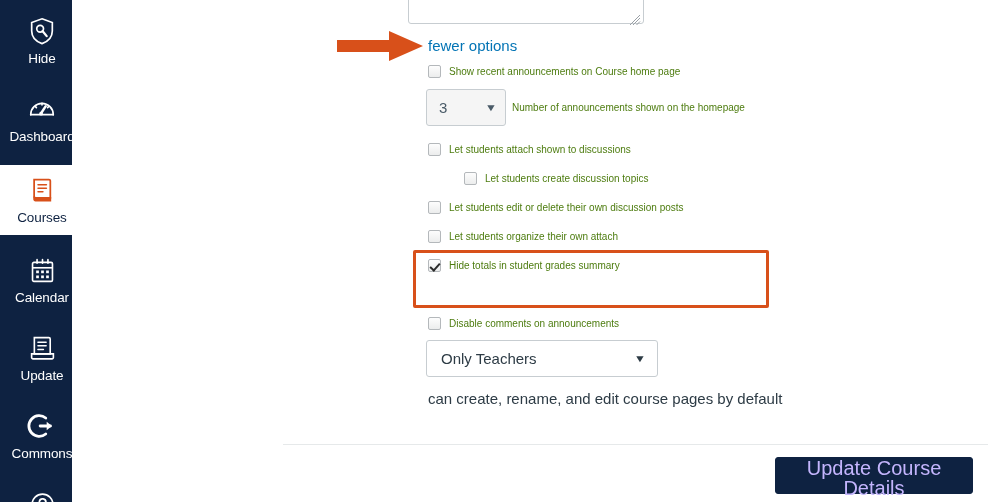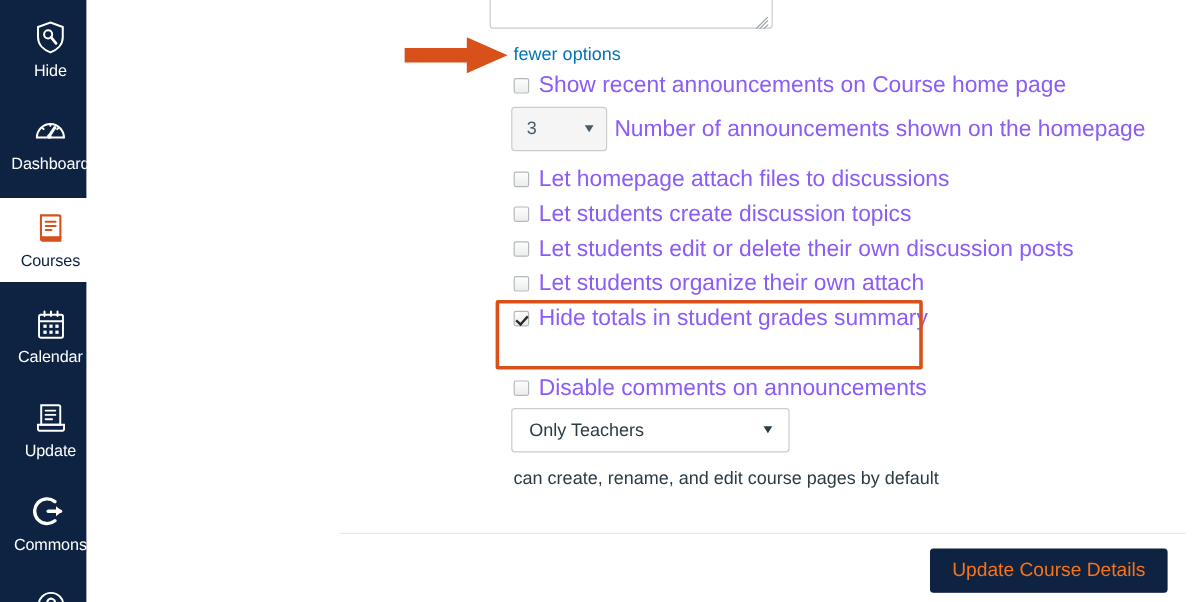--- a/index.html
+++ b/index.html
@@ -124,23 +124,23 @@
   .cbox.checked::after {
     content: "";
     position: absolute;
     left: 3px; top: 1px;
     width: 4px; height: 8px;
     border: solid #2b2b2b;
     border-width: 0 2px 2px 0;
     transform: rotate(42deg);
   }
   .cb-label {
-    font-size: 19px;
+    font-size: 10px;
     line-height: 19px;
-    color: #8b5cf6;
+    color: #4d7c0f;
     cursor: pointer;
   }
 
   
   .sel {
     position: absolute;
     display: flex;
     align-items: center;
     border: 1px solid #c7cdd1;
     border-radius: 3px;
@@ -198,25 +198,25 @@
     width: 705px; height: 1px;
     background: #e6e9ea;
   }
 
   
   #update-course-details-button {
     position: absolute;
     left: 703px; top: 457px;
     width: 198px; height: 37px;
     background: #0E2241;
-    color: #f97316;
+    color: #c4b5fd;
     border: 1px solid #0E2241;
     border-radius: 3px;
     font-family: "Liberation Sans", sans-serif;
-    font-size: 16px;
+    font-size: 20px;
     line-height: 1;
     cursor: pointer;
     padding: 0;
   }
 </style>
 </head>
 <body>
 
 <div id="root">
 
@@ -332,24 +332,24 @@
     </div>
 
     <div class="sel" id="announcements-count-select">
       <span class="sel-value">3</span>
       <span class="sel-caret">▼</span>
     </div>
     <div class="cb-label" style="position:absolute; left:440px; top:98px; white-space:nowrap;">Number of announcements shown on the homepage</div>
 
     <div class="cb-row" style="top:140px;">
       <span class="cbox"></span>
-      <span class="cb-label">Let homepage attach files to discussions</span>
-    </div>
-
-    <div class="cb-row" style="top:169px;">
+      <span class="cb-label">Let students attach shown to discussions</span>
+    </div>
+
+    <div class="cb-row" style="top:169px;margin-left:36px;">
       <span class="cbox"></span>
       <span class="cb-label">Let students create discussion topics</span>
     </div>
 
     <div class="cb-row" style="top:198px;text-align:center;">
       <span class="cbox"></span>
       <span class="cb-label">Let students edit or delete their own discussion posts</span>
     </div>
 
     <div class="cb-row" style="top:227px;">

